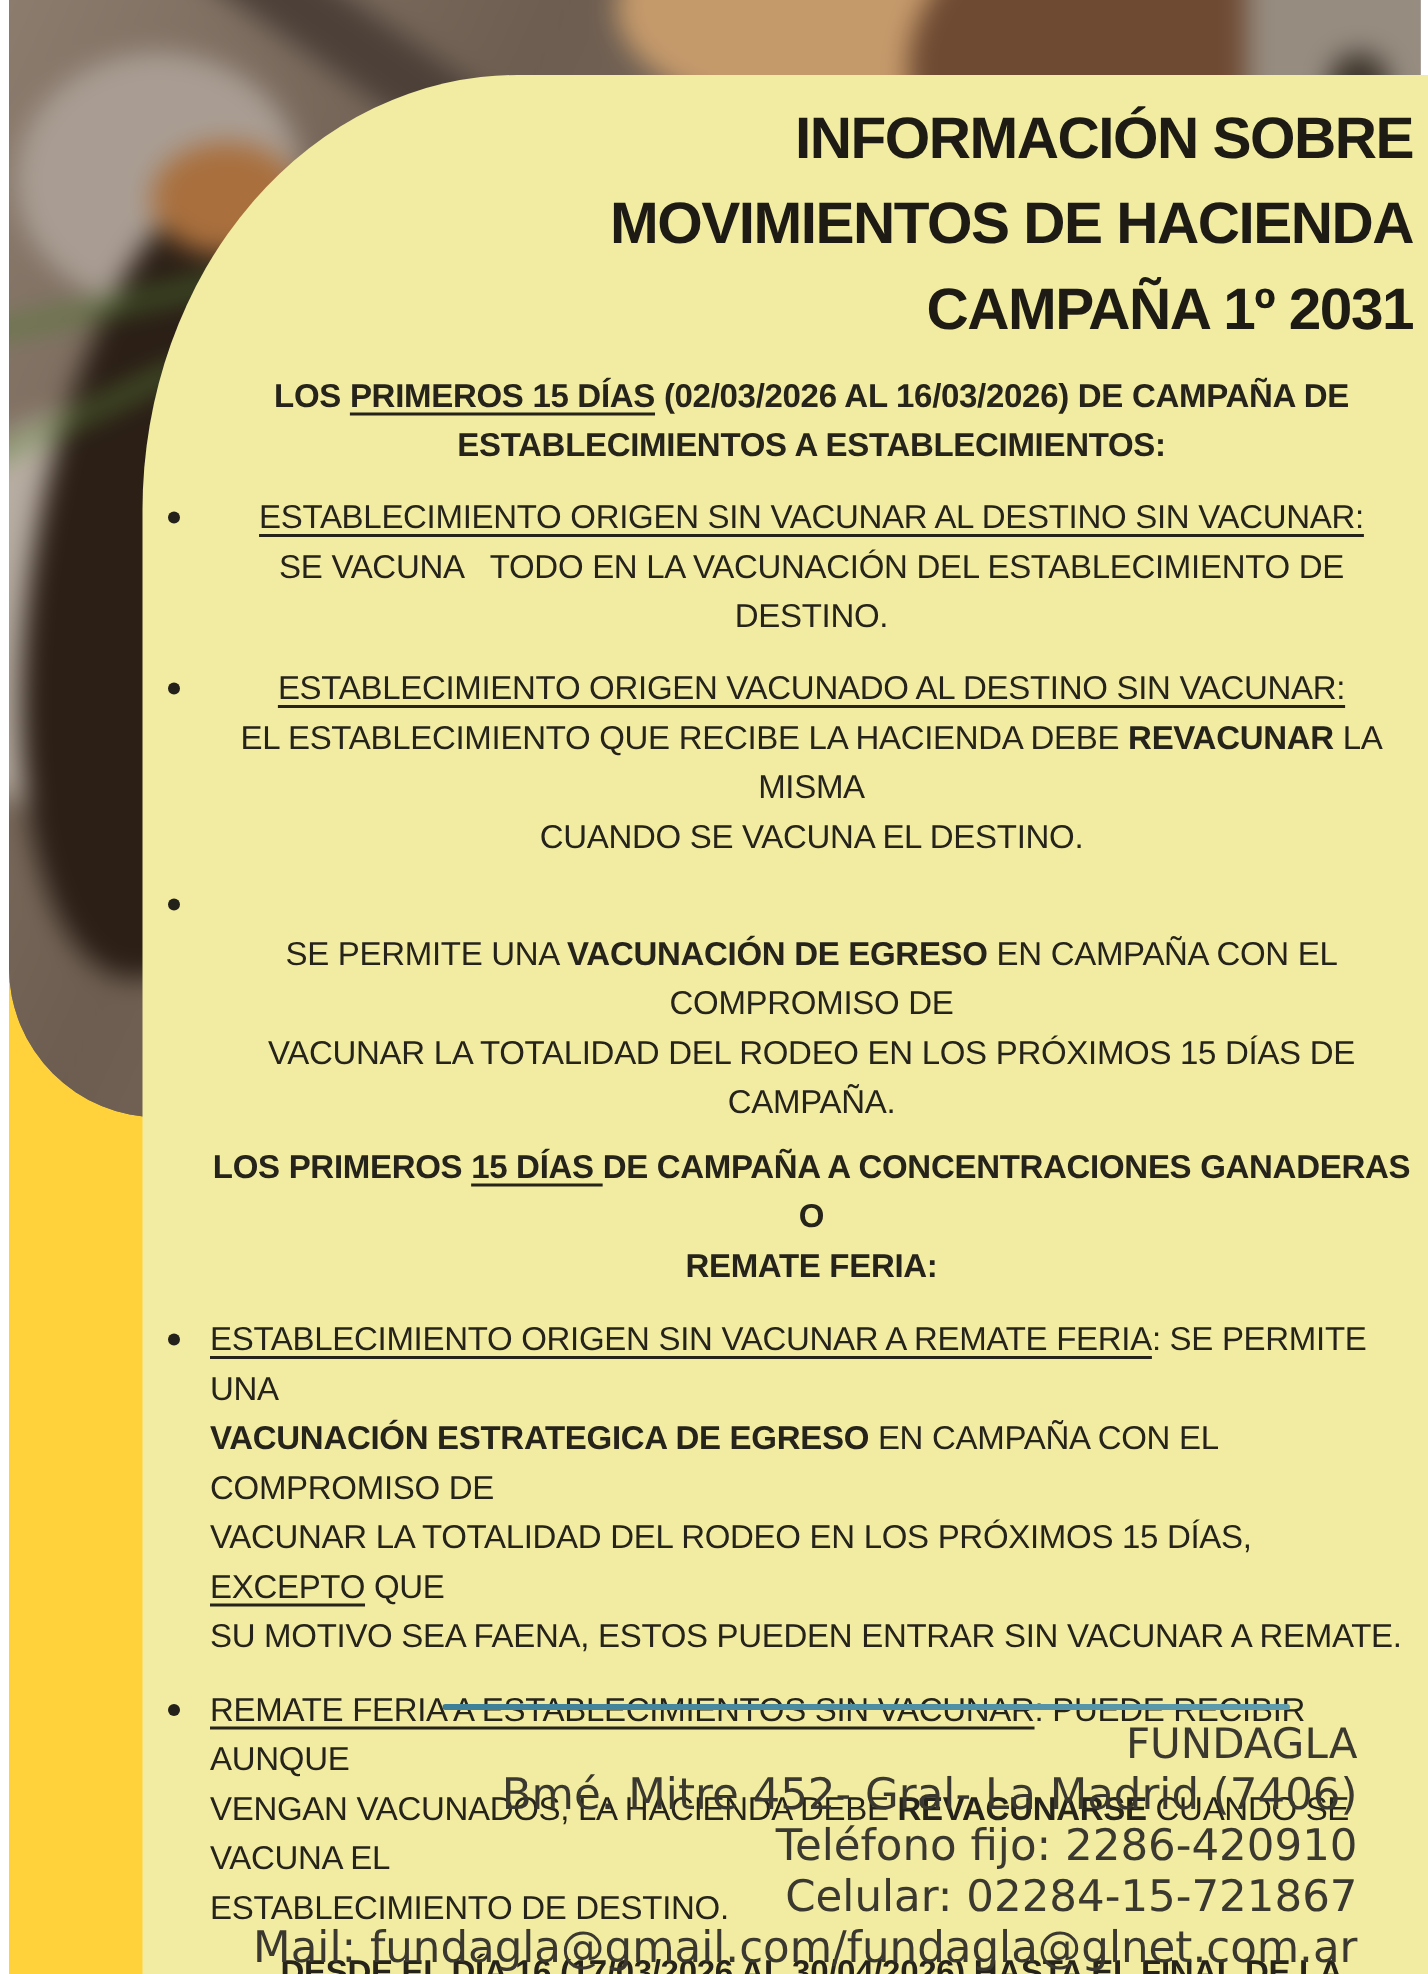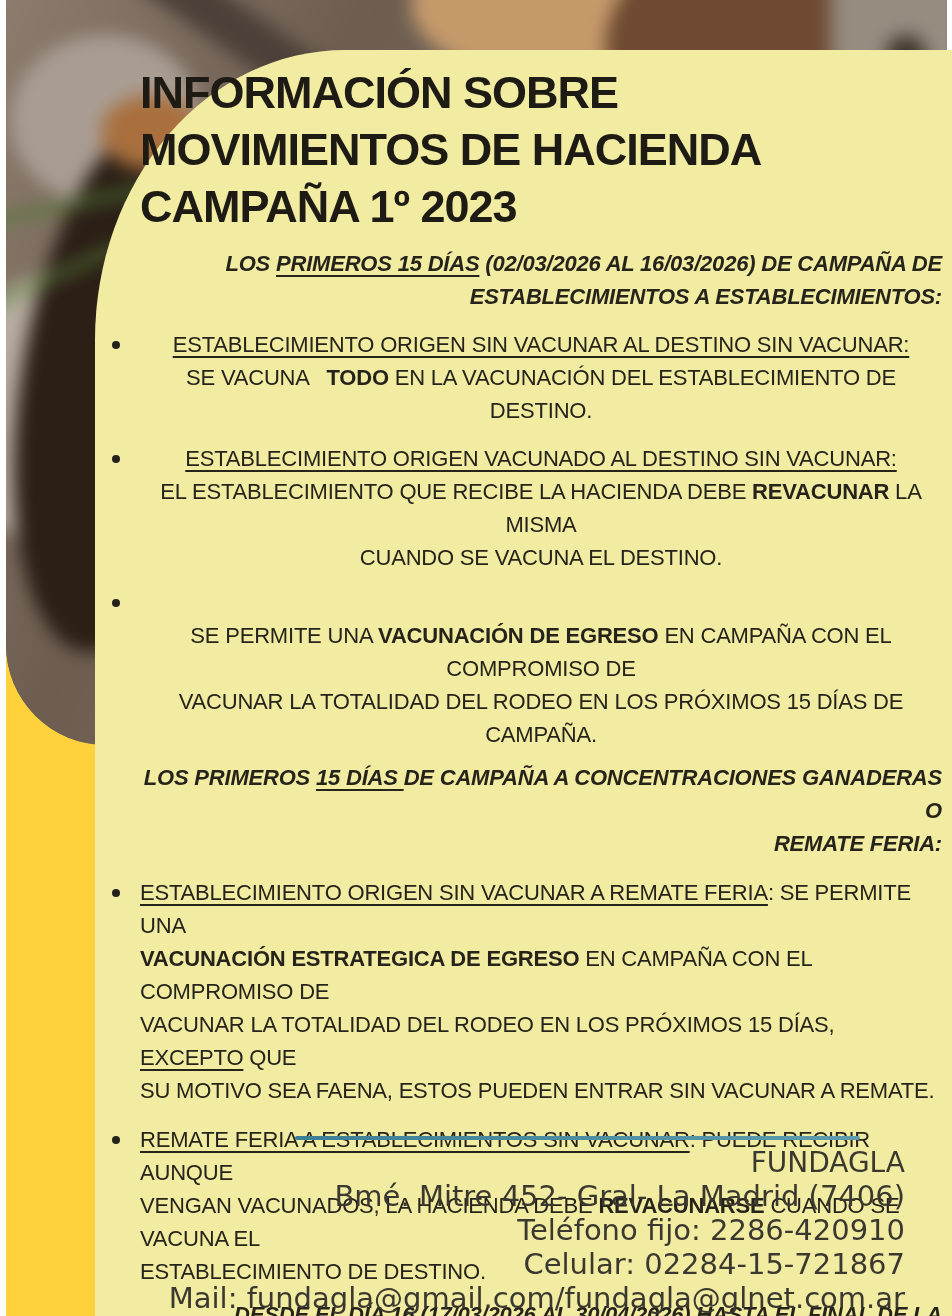--- a/index.html
+++ b/index.html
@@ -34,23 +34,23 @@
   .b-stone-right{left:850px;top:-30px;width:140px;height:820px;background:#968c80;border-radius:30px;}
   .b-stone-right-dark{left:905px;top:60px;width:40px;height:220px;background:#3e352c;border-radius:20px;}
   .b-grass1{left:-10px;top:220px;width:260px;height:7px;background:#4f7a33;transform:rotate(-12deg);border-radius:4px;}
   .b-grass2{left:-30px;top:305px;width:180px;height:6px;background:#5d8a3c;transform:rotate(-25deg);border-radius:4px;}
   
   .panel{
     position:absolute;left:95px;top:50px;right:0;bottom:0;
     background:var(--cream);border-top-left-radius:250px 290px;
   }
   .content{position:absolute;left:45px;right:10px;top:0;}
-  .title{margin-top:14px;text-align:left;font-weight:700;font-size:45px;
+  .title{margin-top:14px;text-align:right;font-weight:700;font-size:39px;
     line-height:57px;letter-spacing:-1px;color:#1d1b14;}
-  .h{margin-top:12px;text-align:right;font-weight:700;font-size:23px;line-height:33px;font-style:italic;}
+  .h{margin-top:12px;text-align:center;font-weight:700;font-size:23px;line-height:33px;}
   .h2{margin-top:10px;}
   .h3{margin-top:10px;}
   .block{font-size:22px;line-height:33px;letter-spacing:-0.2px;position:relative;}
   .bullet-center{margin-top:15px;text-align:center;}
   .bc2{margin-top:15px;} .bc3{margin-top:12px;}
   .bullet-left{margin-top:16px;text-align:left;}
   .dot{position:absolute;left:-28px;top:13px;width:8px;height:8px;border-radius:50%;background:#24211a;}
   .u{text-decoration:underline;text-decoration-thickness:2px;text-underline-offset:4px;}
   .divider{position:absolute;left:200px;top:1086px;width:565px;height:4px;border-radius:2px;
     background:linear-gradient(90deg,#3d7f97,#5e9cae);}
@@ -81,28 +81,28 @@
       <div class="blob b-grass2"></div>
     </div>
   </div>
 
   <div class="panel">
     <div class="content">
 
       <div class="title">
         <div>INFORMACIÓN SOBRE</div>
         <div>MOVIMIENTOS DE HACIENDA</div>
-        <div>CAMPAÑA 1º 2023</div>
+        <div>CAMPAÑA 1º 2031</div>
       </div>
 
       <div class="block h"><span style="font-weight: 700;">LOS </span><span class="u" style="font-weight: 700;">PRIMEROS 15 DÍAS</span><span> (02/03/2026 AL 16/03/2026) </span><span style="font-weight: 700;">DE CAMPAÑA DE</span><br><span style="font-weight: 700;">ESTABLECIMIENTOS A ESTABLECIMIENTOS:</span></div>
 
       <div class="block bullet-center">
         <span class="dot"></span>
-        <span><span class="u">ESTABLECIMIENTO ORIGEN SIN VACUNAR AL DESTINO SIN VACUNAR:</span><span></span><br><span>SE VACUNA </span><span style="font-weight: 700; margin-left: 12px;">TODO</span><span> EN LA VACUNACIÓN DEL ESTABLECIMIENTO DE DESTINO.</span></span>
+        <span><span class="u">ESTABLECIMIENTO ORIGEN SIN VACUNAR AL DESTINO SIN VACUNAR:</span><span></span><br><span>SE VACUNA </span><span style="font-weight: 400; margin-left: 12px;">TODO</span><span> EN LA VACUNACIÓN DEL ESTABLECIMIENTO DE DESTINO.</span></span>
       </div>
 
       <div class="block bullet-center bc2">
         <span class="dot"></span>
         <span><span class="u">ESTABLECIMIENTO ORIGEN VACUNADO AL DESTINO SIN VACUNAR:</span><span></span><br><span>EL ESTABLECIMIENTO QUE RECIBE LA HACIENDA DEBE </span><span style="font-weight: 700;">REVACUNAR</span><span> LA MISMA</span><br><span>CUANDO SE VACUNA EL DESTINO.</span></span>
       </div>
 
       <div class="block bullet-center bc3">
         <span class="dot"></span>
         <span><span></span><br><span>SE PERMITE UNA </span><span style="font-weight: 700;">VACUNACIÓN DE EGRESO</span><span> EN CAMPAÑA CON EL COMPROMISO DE</span><br><span>VACUNAR LA TOTALIDAD DEL RODEO EN LOS PRÓXIMOS 15 DÍAS DE CAMPAÑA.</span></span>

